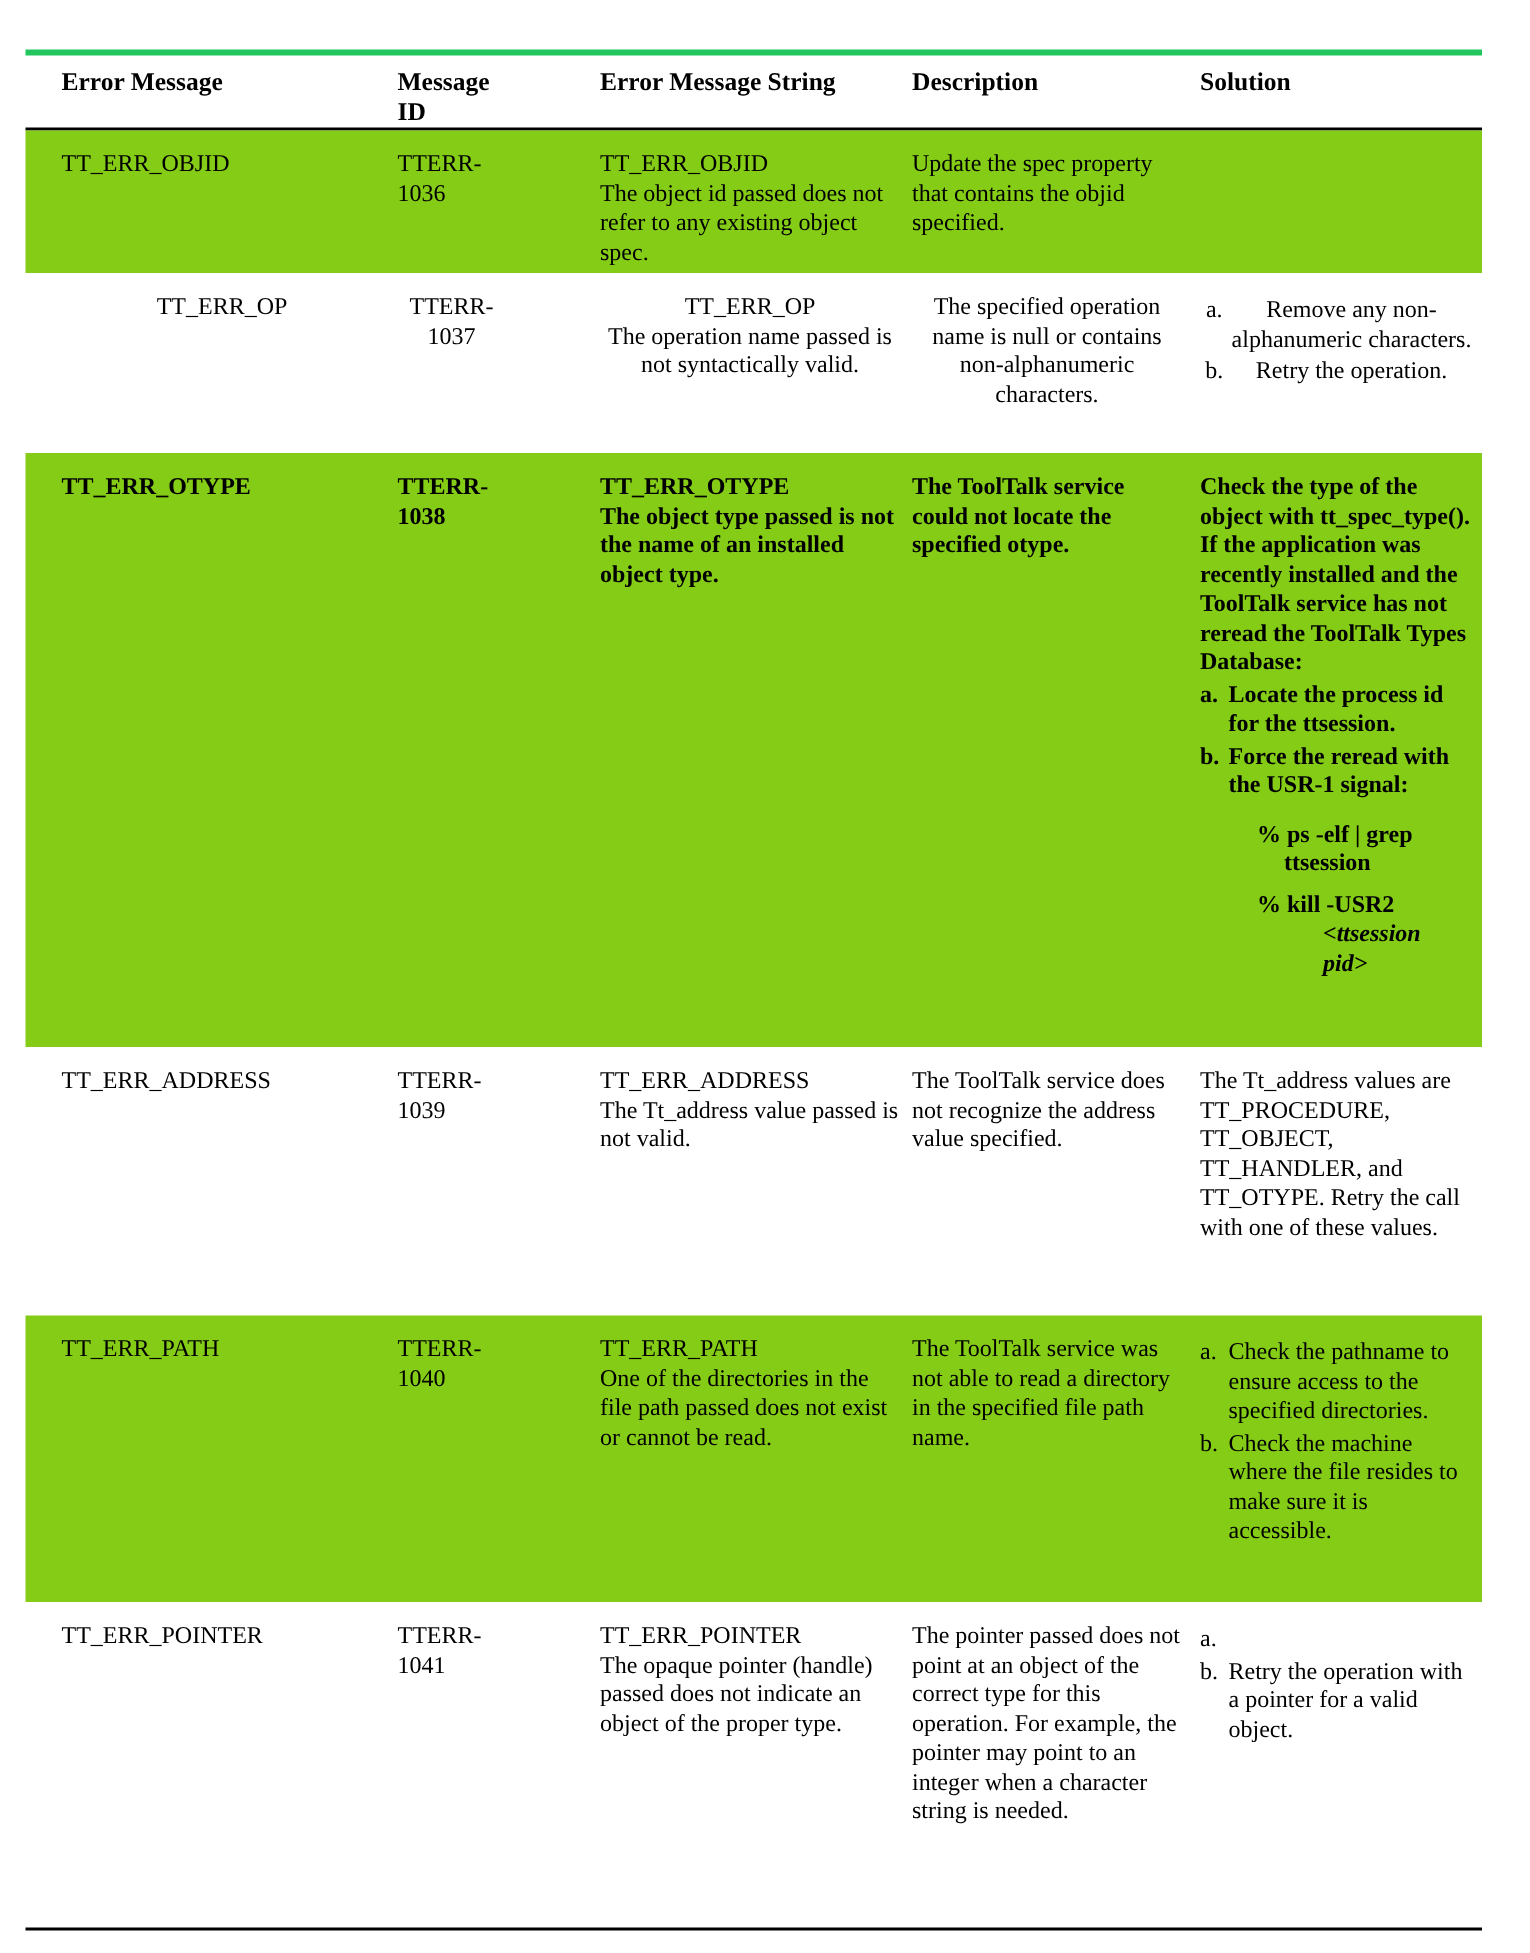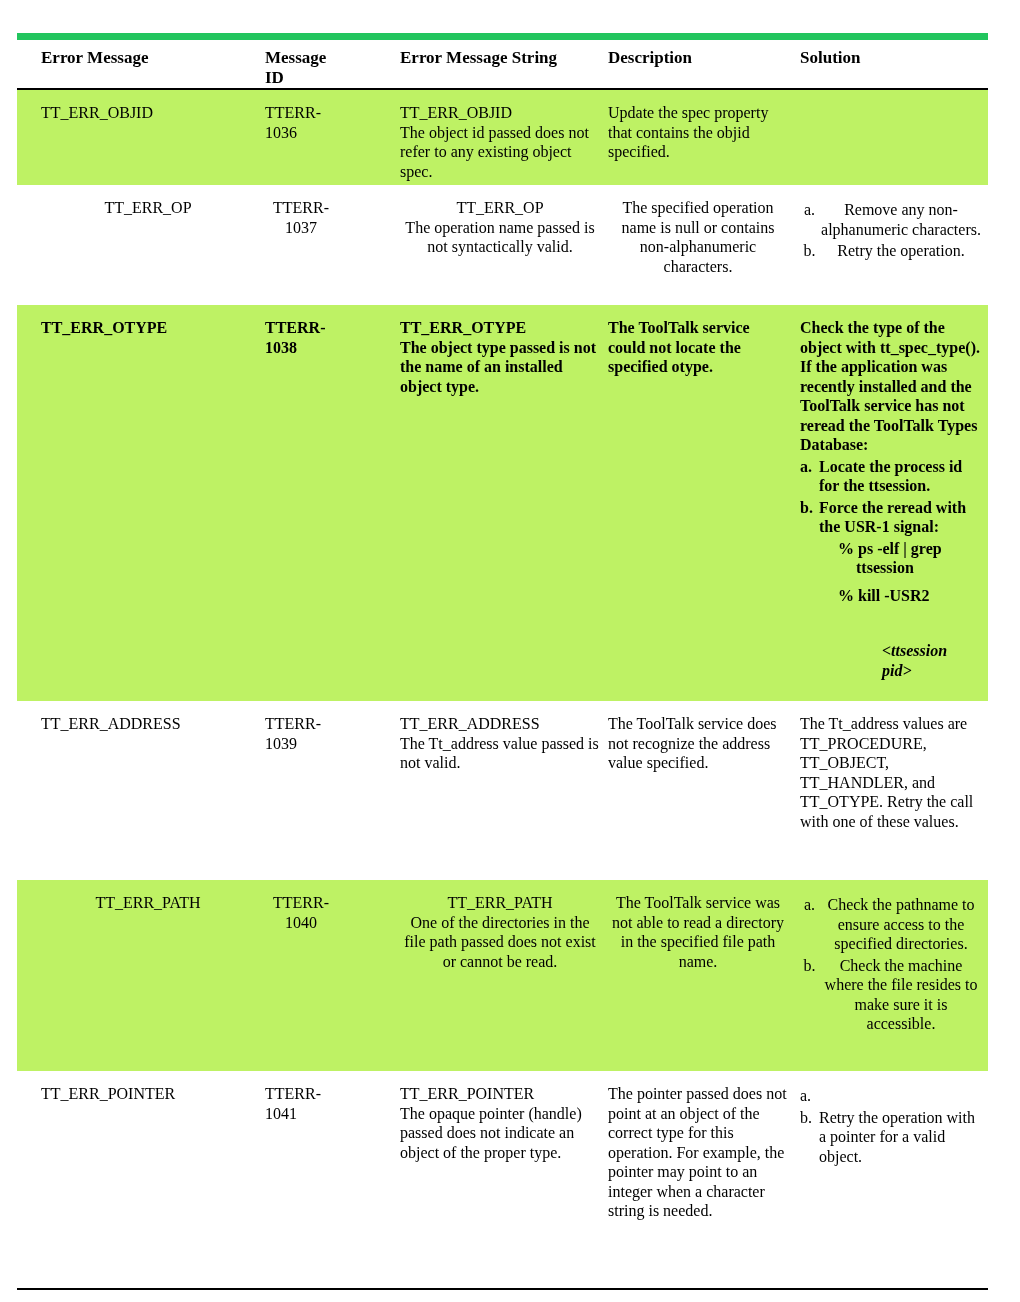--- a/index.html
+++ b/index.html
@@ -24,68 +24,67 @@
     width: 971px;
     border-bottom: 2px solid #000000;
   }
   .tr {
     display: grid;
     grid-template-columns: 248px 118px 225px 192px 188px;
     box-sizing: border-box;
   }
   .tr > div { box-sizing: border-box; }
   .thead {
-    border-top: 7px solid #22c55e;
+    border-top: 4px solid #22c55e;
     border-bottom: 2px solid #000000;
     min-height: 39px;
     font-weight: bold;
     font-size: 17px;
   }
   .th { padding-top: 8px; }
   .td {
     padding-top: 13px;
     font-size: 16px;
     line-height: 19.5px;
   }
   .c1 { padding-left: 24px; padding-right: 10px; }
   .th.c1 { padding-left: 24px; }
   .c2 { padding-right: 46px; }
   .c3 { padding-right: 8px; margin-left: 17px; }
   .c4 { padding-right: 12px; }
   .c5 { padding-right: 5px; }
-  .shade { background: #bef264; }
+  .shade { background: #84cc16; }
   .r0 { min-height: 95px; }
   .r1 { min-height: 120px; text-align: center; }
   .r2 { min-height: 396px; font-weight: bold; }
   .r3 { min-height: 179px; }
-  .r4 { min-height: 191px; text-align: center; }
+  .r4 { min-height: 191px; }
   .r5 { min-height: 217px; }
   .li {
     display: flex;
     align-items: flex-start;
     margin-top: 2px;
   }
   .li-marker {
     flex: 0 0 19px;
   }
   .li-body { flex: 1 1 auto; }
   .cmd {
     margin-left: 19px;
-    margin-top: 2px;
+    margin-top: 13px;
     padding-left: 18px;
     text-indent: -18px;
   }
   .cmd.second { margin-top: 8px; }
   .cmd-arg {
     font-style: italic;
     margin-left: 26px;
     width: 92px;
     text-indent: 0;
     padding-left: 0;
-    margin-top: 36px;
   }
   .string-text, .para { margin: 0; }
 </style>
 </head>
 <body>
 
 <div class="page">
   <div class="table">
 
     <div class="tr thead">

